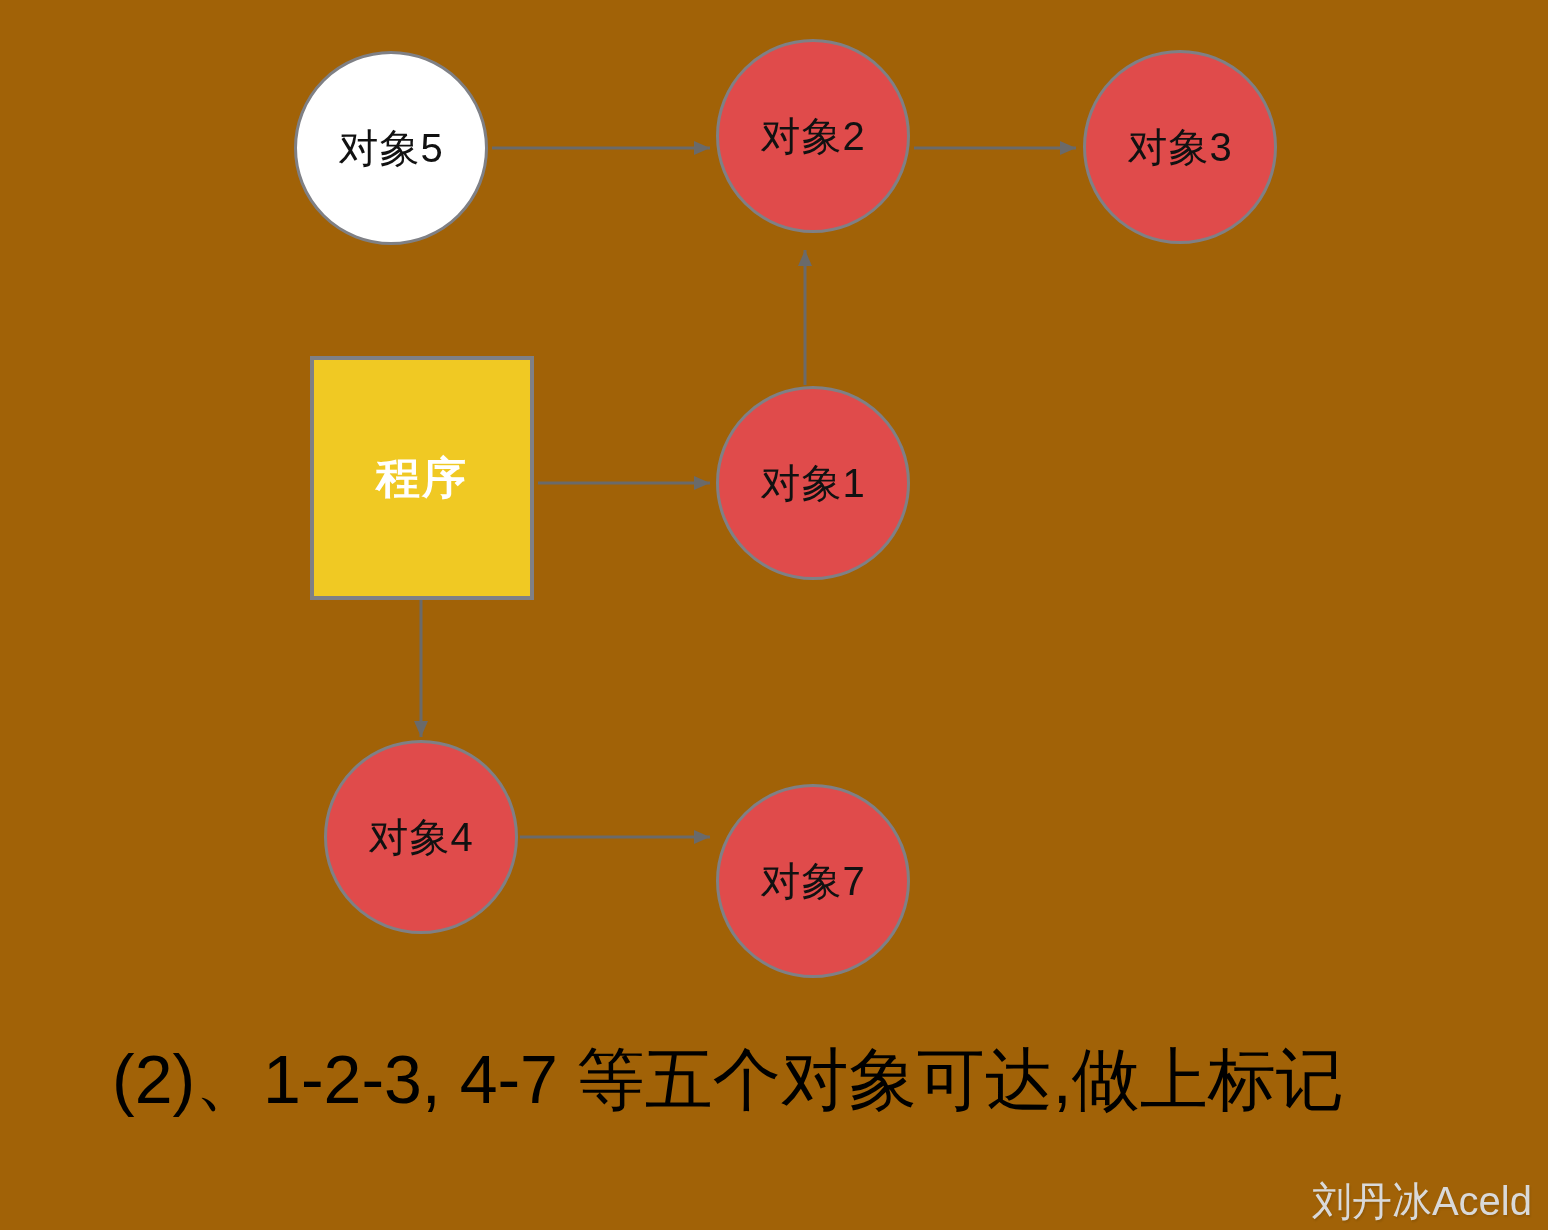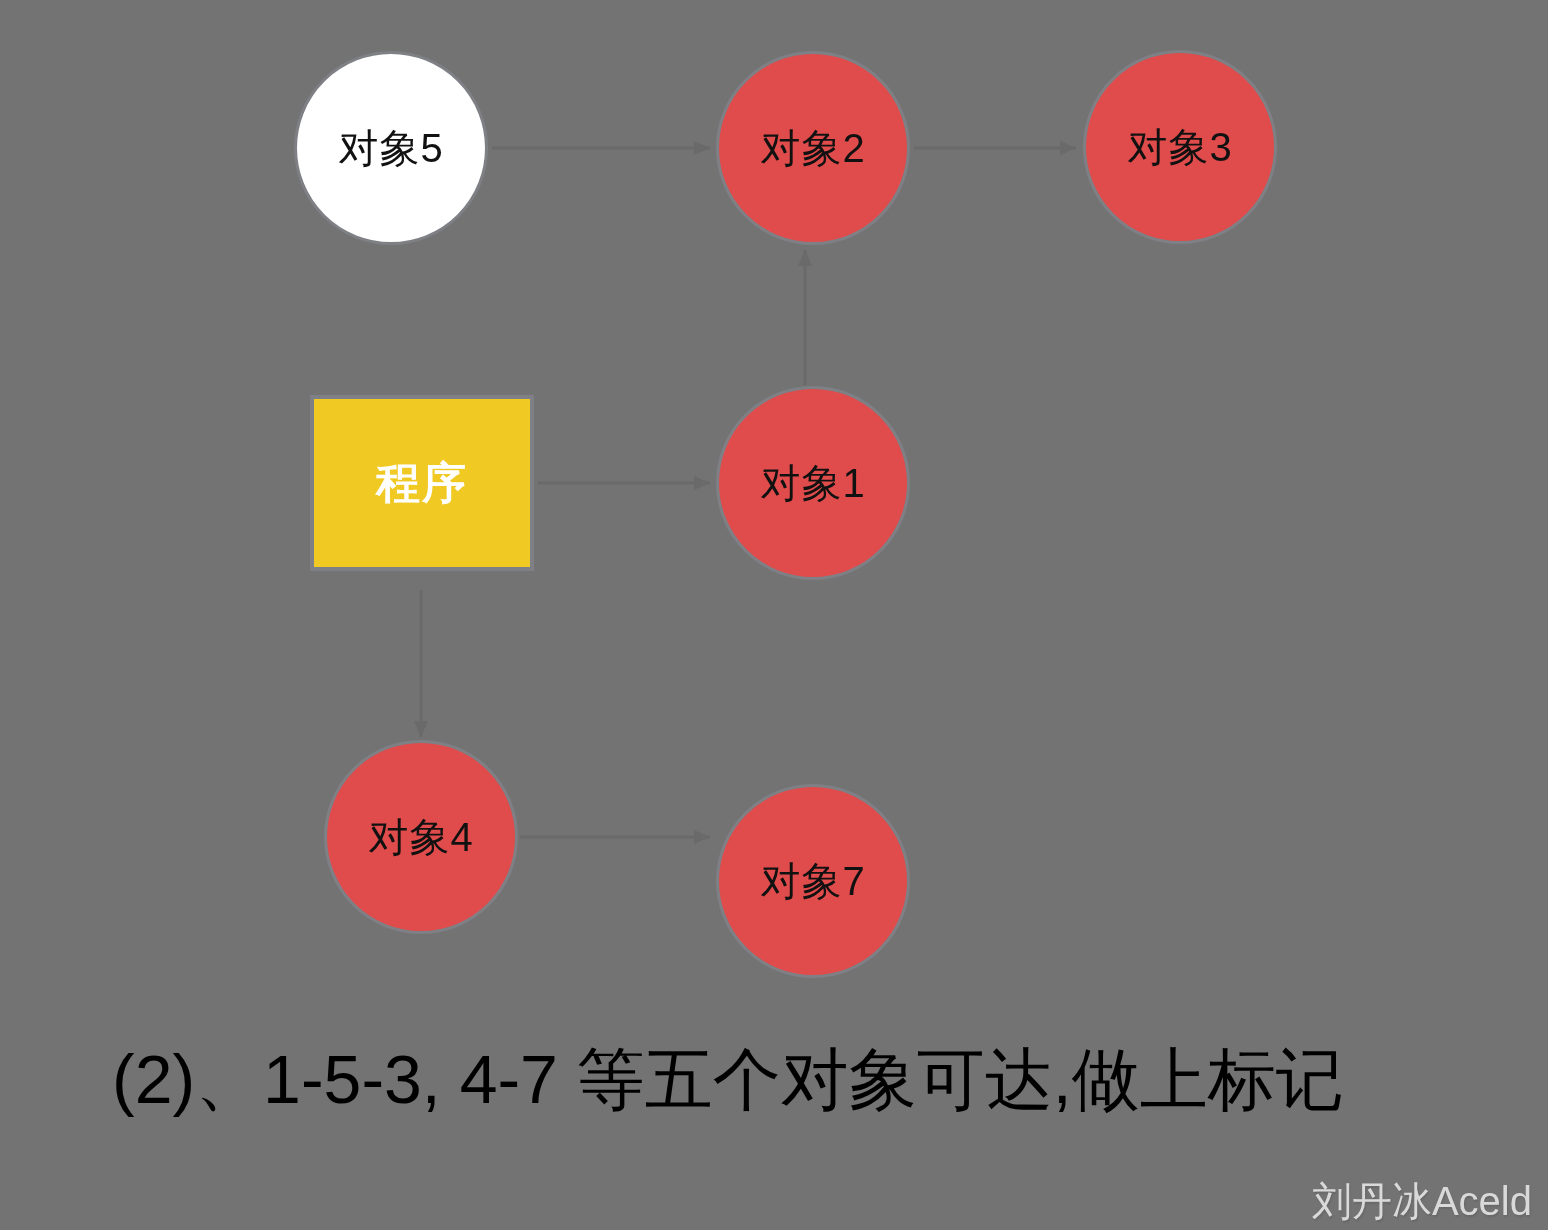--- a/index.html
+++ b/index.html
@@ -5,21 +5,21 @@
   html, body {
     margin: 0;
     padding: 0;
     background: #ffffff;
     font-family: "Liberation Sans", "DejaVu Sans", sans-serif;
   }
   .canvas {
     position: relative;
     width: 1548px;
     height: 1230px;
-    background: #737373;
+    background: #a16207;
     overflow: hidden;
   }
   .edges {
     position: absolute;
     left: 0;
     top: 0;
     width: 1548px;
     height: 1230px;
     pointer-events: none;
   }
@@ -48,23 +48,23 @@
     letter-spacing: 1px;
   }
   .node.marked {
     background: var(--marked-fill, #e04b4b);
   }
   .node.unmarked {
     background: var(--unmarked-fill, #ffffff);
   }
   .node.program {
     left: 310px;
-    top: 395px;
+    top: 356px;
     width: 224px;
-    height: 176px;
+    height: 244px;
     background: var(--program-fill, #f0c923);
     border: 4px solid var(--node-border, #7f8085);
     font-size: 44px;
     font-weight: bold;
     color: #ffffff;
     letter-spacing: 2px;
   }
   .caption {
     position: absolute;
     left: 112px;
@@ -100,21 +100,21 @@
     <line class="edge" x1="805" y1="385" x2="805" y2="250" marker-end="url(#arrow)"></line>
     <line class="edge" x1="538" y1="483" x2="710" y2="483" marker-end="url(#arrow)"></line>
     <line class="edge" x1="421" y1="590" x2="421" y2="737" marker-end="url(#arrow)"></line>
     <line class="edge" x1="520" y1="837" x2="710" y2="837" marker-end="url(#arrow)"></line>
   </svg>
 
   <div class="node circle unmarked" style="left:294px; top:51px;">
     <span class="label">对象5</span>
   </div>
 
-  <div class="node circle marked" style="left:716px; top:51px;">
+  <div class="node circle marked" style="left:716px; top:39px;">
     <span class="label">对象2</span>
   </div>
 
   <div class="node circle marked" style="left:1083px; top:50px;">
     <span class="label">对象3</span>
   </div>
 
   <div class="node program">
     <span class="label">程序</span>
   </div>
@@ -125,17 +125,17 @@
 
 
   <div class="node circle marked" style="left:324px; top:740px;text-align:right;">
     <span class="label">对象4</span>
   </div>
 
   <div class="node circle marked" style="left:716px; top:784px;">
     <span class="label">对象7</span>
   </div>
 
-  <div class="caption">(2)、1-5-3, 4-7 等五个对象可达,做上标记</div>
+  <div class="caption">(2)、1-2-3, 4-7 等五个对象可达,做上标记</div>
 
   <div class="watermark">刘丹冰Aceld</div>
 
 </div>
 
 </body></html>

